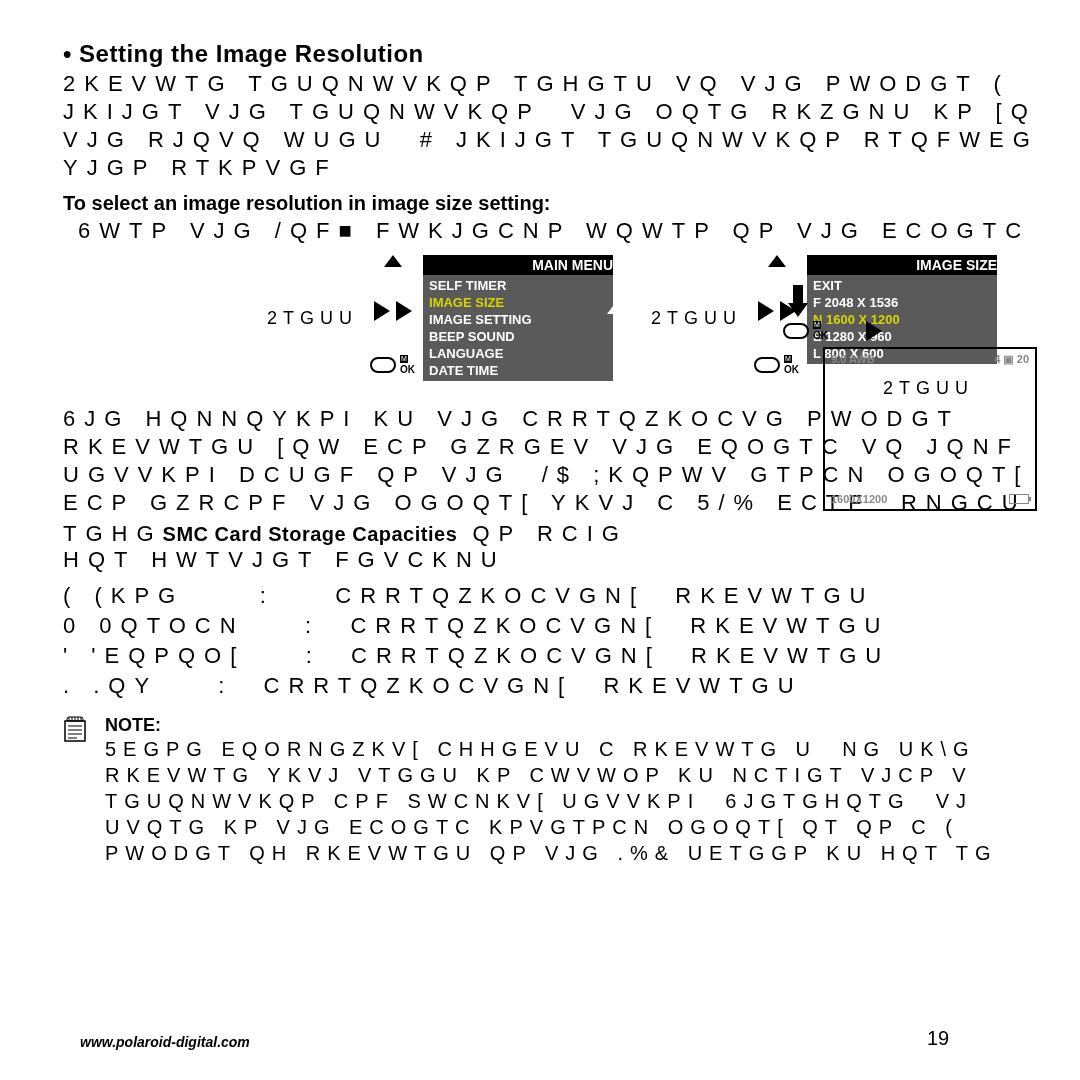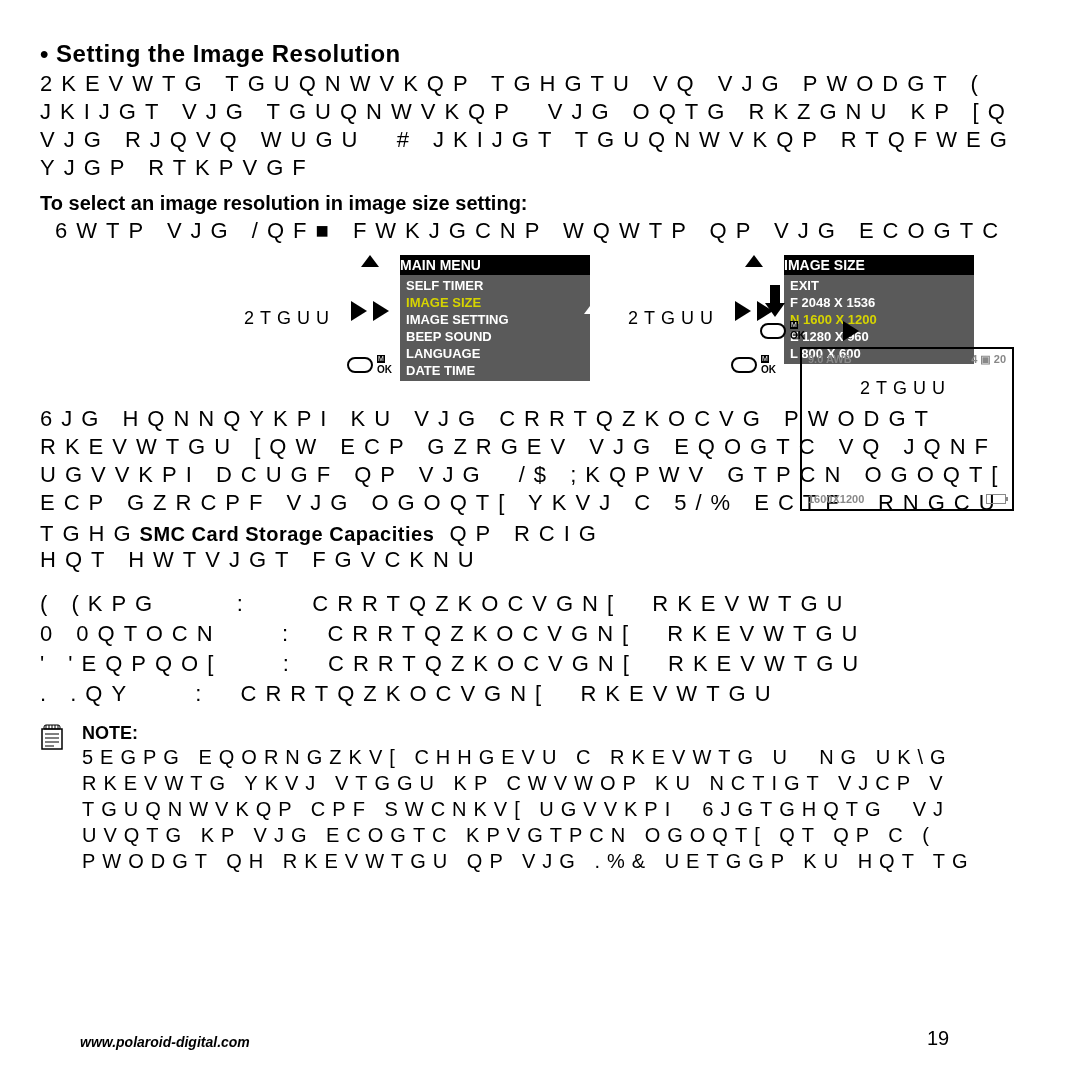--- a/index.html
+++ b/index.html
@@ -6,21 +6,21 @@
     margin: 0;
     padding: 0;
     font-family: Arial, Helvetica, sans-serif;
     width: 1080px;
     height: 1080px;
     overflow: hidden;
     background: #fff;
     color: #000;
   }
   .page {
-    padding: 40px 0 0 40px;
+    padding: 40px 0 0 63px;
     width: 1080px;
     box-sizing: border-box;
   }
   .h1 {
     font-size: 24px;
     font-weight: bold;
     letter-spacing: 0.5px;
   }
   .para {
     font-size: 22px;
@@ -76,21 +76,21 @@
   .panel {
     background: #5a5a5a;
     color: #fff;
     font-size: 13px;
     font-weight: bold;
     width: 190px;
   }
   .panel-head {
     background: #000;
     color: #fff;
-    text-align: left;
+    text-align: right;
     padding: 2px 0;
     font-size: 14px;
   }
   .panel-body {
     padding: 2px 6px;
     line-height: 17px;
   }
   .hl {
     color: #d6d400;
   }
@@ -168,21 +168,21 @@
     margin-top: 14px;
   }
   .note-icon svg {
     width: 24px; height: 28px;
   }
   .list-block {
     white-space: pre;
     font-size: 22px;
     letter-spacing: 9px;
     line-height: 30px;
-    margin-top: 16px;
+    margin-top: 8px;
   }
   .ud {
     display: flex;
     flex-direction: column;
     gap: 28px;
     font-size: 10px;
   }
   .shot-holder {
     position: absolute;
     left: 810px;

